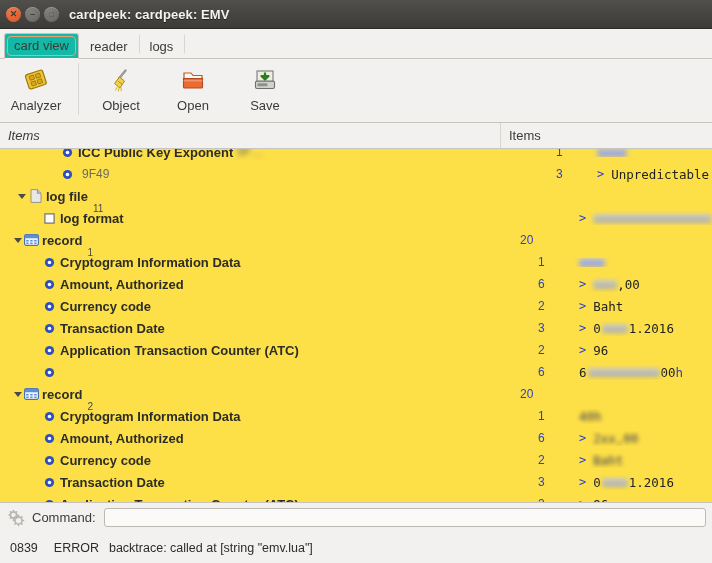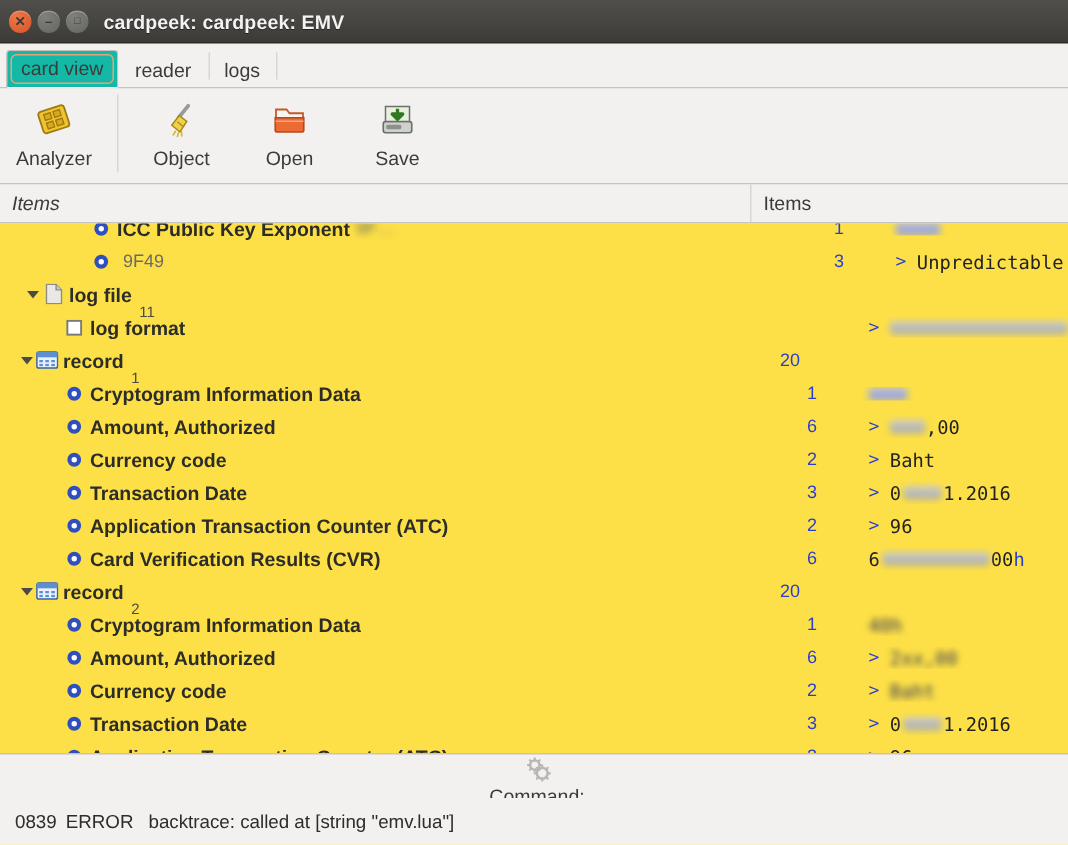--- a/index.html
+++ b/index.html
@@ -98,34 +98,34 @@
   .vmono{font-family:"DejaVu Sans Mono",monospace;font-size:12.5px;color:#222;}
   .vblur2{display:inline-block;filter:blur(2.2px);font-family:"DejaVu Sans Mono",monospace;font-size:12.5px;color:#3a3a58;}
   .blurbar{display:inline-block;height:9px;border-radius:3px;
            background:linear-gradient(180deg,#cdcdcb,#a9a9a7);filter:blur(2.6px);vertical-align:middle;}
   .blurbar.blue{background:linear-gradient(180deg,#b9c0e4,#8f9ad6);}
   .tagblur{display:inline-block;filter:blur(2.4px);color:#6b6b66;font-size:12px;vertical-align:middle;}
 
   
   .cmdrow{
     height:30px;min-height:30px;background:#f2f1f0;border-top:1px solid #c7c3bd;
-    display:flex;align-items:center;padding-left:6px;box-sizing:border-box;flex-direction:column;
+    display:flex;align-items:center;padding-left:6px;box-sizing:border-box;
   }
   .cmdlbl{font-size:13px;color:#3c3b37;margin:0 8px 0 6px;}
   .cmdinput{
     flex:1;height:19px;background:#fbfaf9;border:1px solid #bdb9b3;border-radius:3px;
     margin-right:6px;font-size:12px;color:#2c2c28;padding:0 5px;box-sizing:border-box;
     font-family:"Liberation Sans",sans-serif;outline:none;
   }
   .statusbar{
     height:31px;min-height:31px;background:#f2f1f0;
     display:flex;align-items:center;padding-left:10px;
     font-size:12.5px;color:#2c2c28;gap:0;
   }
-  .statusbar .sb1{margin-right:6px;}
+  .statusbar .sb1{margin-right:16px;}
   .statusbar .sb2{margin-right:10px;}
 </style>
 </head>
 <body>
 
 <div class="app">
 
   <div class="titlebar">
     <div class="wbtns">
       <div class="wbtn close">
@@ -398,21 +398,20 @@
         </div>
         <div class="row">
           <div class="cell-items" style="padding-left: 30px;">
             <span class="expander"></span>
             <span class="nodeicon">
               <svg width="11" height="11" viewBox="0 0 11 11">
                 <circle cx="5.5" cy="5.5" r="4.6" fill="#2f4fbf"></circle>
                 <circle cx="5.5" cy="5.5" r="1.8" fill="#ffffff"></circle>
               </svg>
             </span>
-            <span class="nm">Card Verification Results (CVR)</span>
           </div>
           <div class="cell-size">6</div>
           <div class="cell-val">
             <span class="vmono">6</span>
             <span class="blurbar" style="width: 72px; margin: 0px 1px;"></span>
             <span class="vmono">00<span style="color:#2a3fd0">h</span></span>
           </div>
         </div>
         <div class="row">
           <div class="cell-items" style="padding-left: 12px;">

